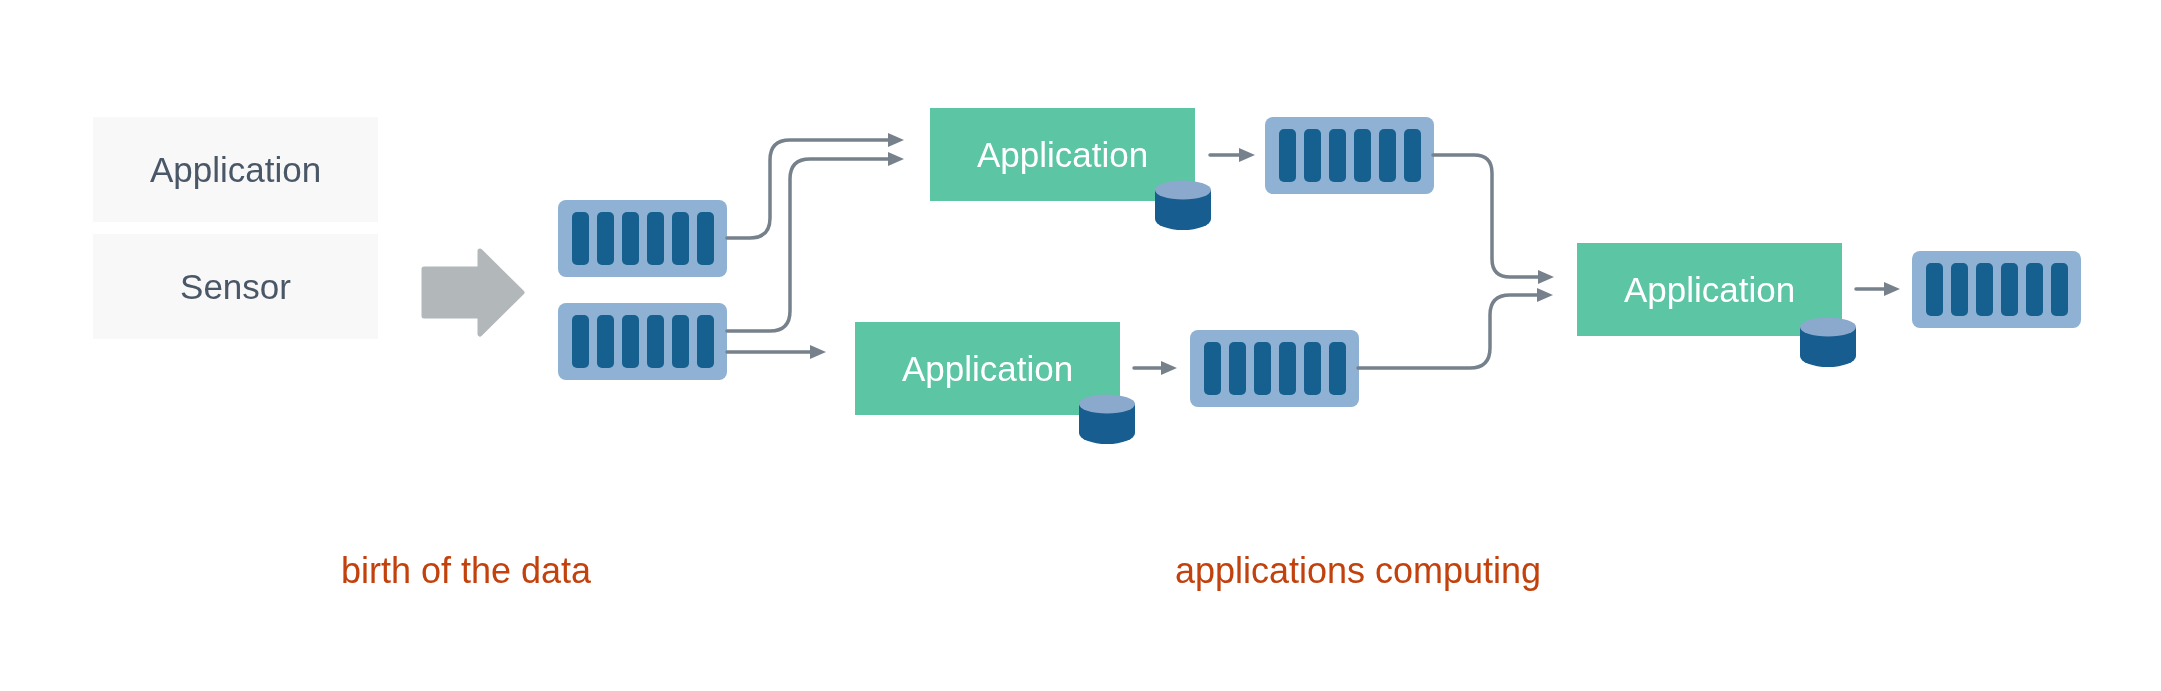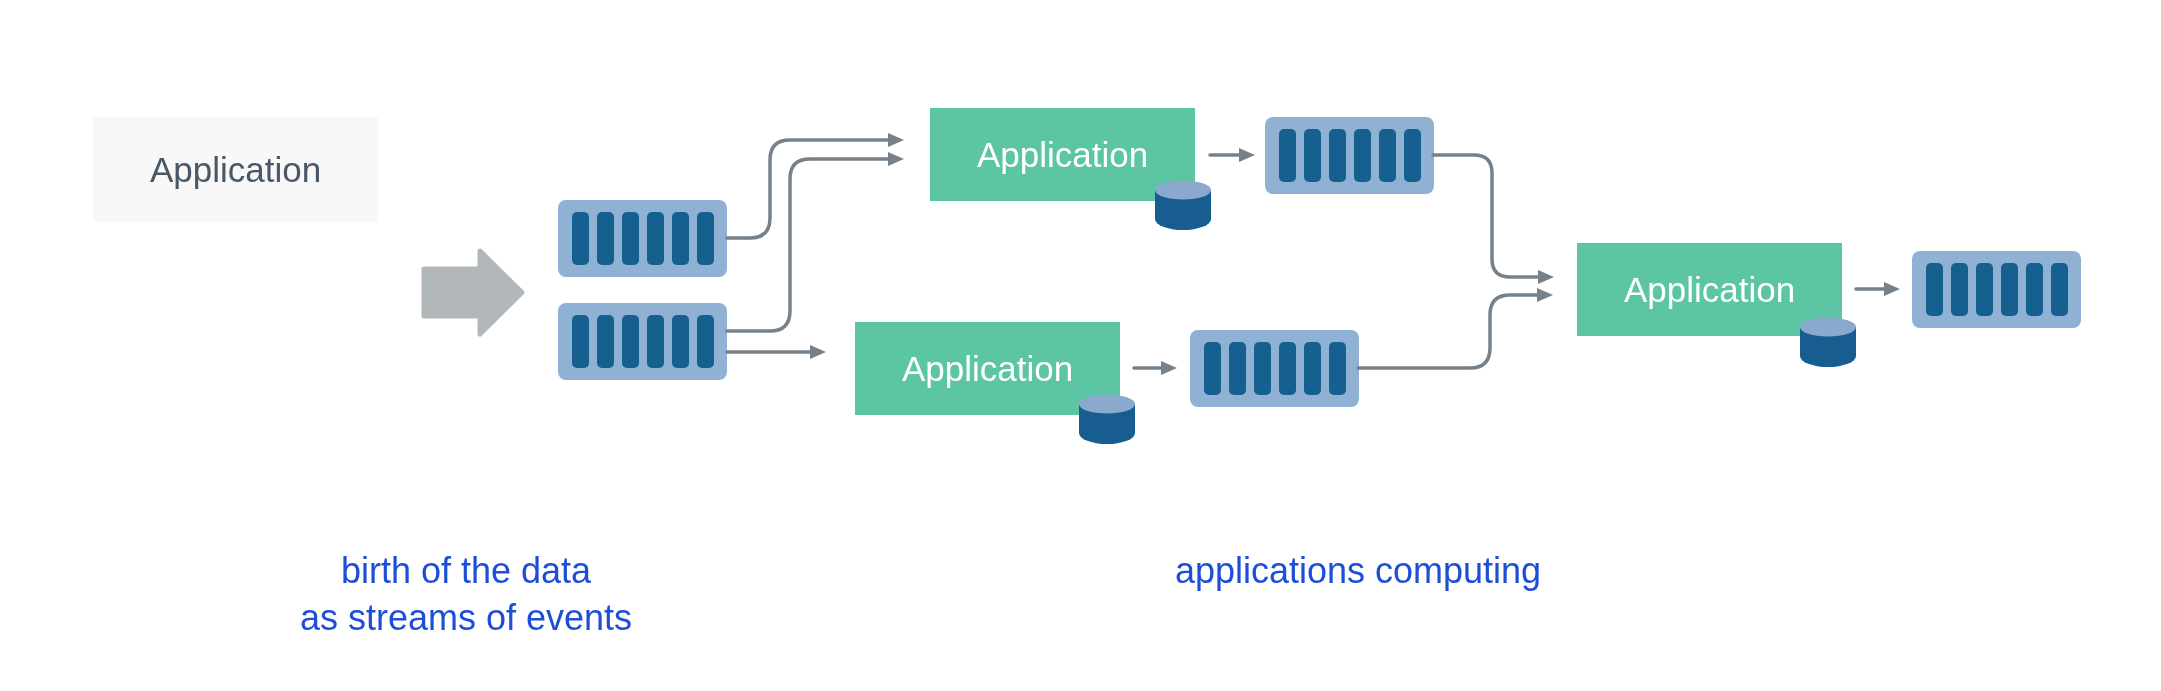--- a/index.html
+++ b/index.html
@@ -56,33 +56,36 @@
     justify-content: center;
   }
   .cyl { position: absolute; width: 60px; height: 52px; }
   .big-arrow { position: absolute; left: 421px; top: 248px; }
   .connectors { position: absolute; left: 0; top: 0; }
   .caption {
     position: absolute;
     top: 548px;
     transform: translateX(-50%);
     text-align: center;
-    color: #1d4ed8;
+    color: #c2410c;
     font-size: 36px;
     line-height: 1.3;
     white-space: nowrap;
   }
 </style>
 </head>
 <body>
 
 <div class="canvas">
 
   <div class="src-box" style="top:117px">
     <span>Application</span>
+  </div>
+  <div class="src-box" style="top:234px">
+    <span>Sensor</span>
   </div>
 
   <svg class="big-arrow" width="104" height="90" viewBox="0 0 104 90">
     <polygon points="3,21 59,21 59,3 101,44.5 59,86 59,68 3,68" fill="#b2b7ba" stroke="#b2b7ba" stroke-width="5" stroke-linejoin="round"></polygon>
   </svg>
 
   <div class="stream" style="left:558px; top:200px">
     <i></i>
       <i></i>
       <i></i>
@@ -159,19 +162,18 @@
       <path d="M 1210 155 H 1241" marker-end="url(#ah)"></path>
       <path d="M 1433 155 H 1474 Q 1492 155 1492 173 V 259 Q 1492 277 1510 277 H 1540" marker-end="url(#ah)"></path>
       <path d="M 1134 368 H 1163" marker-end="url(#ah)"></path>
       <path d="M 1358 368 H 1470 Q 1490 368 1490 348 V 315 Q 1490 295 1510 295 H 1539" marker-end="url(#ah)"></path>
       <path d="M 1856 289 H 1886" marker-end="url(#ah)"></path>
     </g>
   </svg>
 
   <div class="caption" style="left:466px">
     <div>birth of the data</div>
-    <div>as streams of events</div>
   </div>
   <div class="caption" style="left:1358px">
     <div>applications computing</div>
   </div>
 
 </div>
 
 </body></html>

